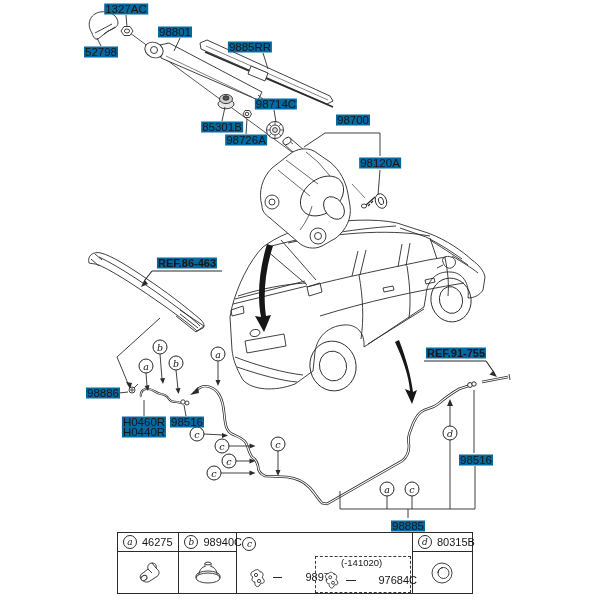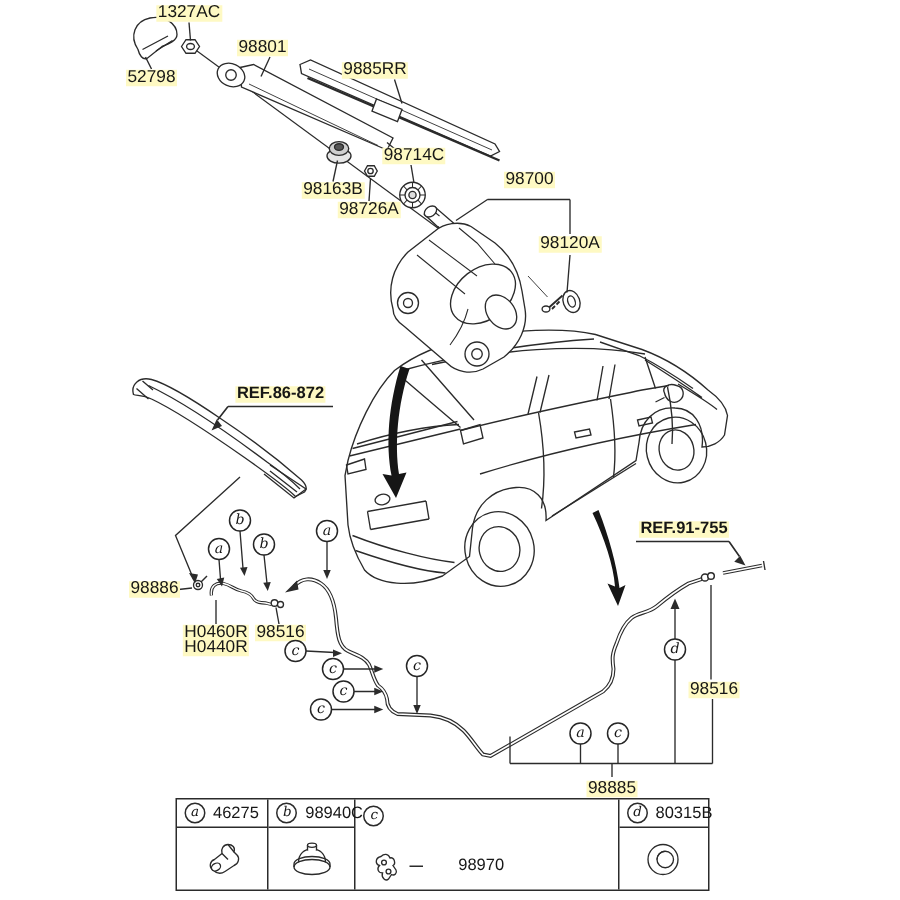--- a/index.html
+++ b/index.html
@@ -1,20 +1,20 @@
 <!DOCTYPE html>
 <html><head>
 <meta charset="utf-8">
 <style>
   html,body{margin:0;padding:0;background:#fff;}
   #stage{position:relative;width:600px;height:600px;background:#fff;overflow:hidden;
          font-family:"Liberation Sans", sans-serif;color:#161616;}
   #lineart{position:absolute;left:0;top:0;}
   .lbl{position:absolute;transform:translate(-50%,-50%);font-size:11.5px;line-height:11px;
-       white-space:nowrap;background:#fef9c3;padding:0 1px;letter-spacing:0;}
+       white-space:nowrap;background:#0369a1;padding:0 1px;letter-spacing:0;}
   .ref{font-weight:bold;font-size:11px;}
   .co{position:absolute;width:13px;height:13px;border:1.3px solid #262626;border-radius:50%;
       background:#fff;display:flex;align-items:center;justify-content:center;
       font:italic 9.5px "DejaVu Serif", serif;transform:translate(-50%,-50%);}
   
   .legend{position:absolute;left:117px;top:532px;width:356px;height:62px;background:#fff;
           border:1.4px solid #2b2b2b;display:flex;box-sizing:border-box;}
   .lcol{position:relative;box-sizing:border-box;border-right:1.2px solid #2b2b2b;}
   .lcol:last-child{border-right:none;}
   .lhead{height:19px;border-bottom:1.2px solid #2b2b2b;display:flex;align-items:center;
@@ -205,25 +205,25 @@
       <path fill="#2b2b2b" stroke="none" d="M497,377 L489.5,374.5 L493.5,370.5 Z"></path>
     </g>
   </g>
 </svg>
 
 <div class="lbl" style="left:126px;top:9px">1327AC</div>
 <div class="lbl" style="left:101px;top:52px">52798</div>
 <div class="lbl" style="left:175px;top:32px">98801</div>
 <div class="lbl" style="left:250px;top:47px">9885RR</div>
 <div class="lbl" style="left:276px;top:104px">98714C</div>
-<div class="lbl" style="left:222px;top:127px">98163B</div>
+<div class="lbl" style="left:222px;top:127px">85301B</div>
 <div class="lbl" style="left:246px;top:140px">98726A</div>
 <div class="lbl" style="left:353px;top:120px">98700</div>
 <div class="lbl" style="left:380px;top:163px">98120A</div>
-<div class="lbl ref" style="left:187px;top:263px">REF.86-872</div>
+<div class="lbl ref" style="left:187px;top:263px">REF.86-463</div>
 <div class="lbl" style="left:103px;top:393px">98886</div>
 <div class="lbl" style="left:144px;top:422px">H0460R</div>
 <div class="lbl" style="left:144px;top:432px">H0440R</div>
 <div class="lbl" style="left:187px;top:422px">98516</div>
 <div class="lbl ref" style="left:456px;top:353px">REF.91-755</div>
 <div class="lbl" style="left:476px;top:460px">98516</div>
 <div class="lbl" style="left:408px;top:526px">98885</div>
 
 <div class="co" style="left:218px;top:354px">a</div>
 <div class="co" style="left:160px;top:347px">b</div>
@@ -271,20 +271,32 @@
     <span class="co2" style="position:absolute;left:5px;top:4px">c</span>
     <svg class="licon" style="left:9px;top:31px" width="26" height="28" viewBox="0 0 26 28">
       <g fill="#fff" stroke="#2b2b2b" stroke-width="0.9">
         <path d="M8,7 C4,8 4,12 7,13 C5,15 6,18 9,18 C8,21 11,24 13,22 L15,19 C17,20 19,18 18,16 L16,13 C18,12 17,7 14,8 C13,5 10,5 8,7 Z"></path>
         <circle cx="10" cy="11" r="1.6"></circle>
             <circle cx="13" cy="17" r="1.6"></circle>
       </g>
     </svg>
     <span class="leadline" style="left:36px;top:44px;width:9px"></span>
     <span class="ctext" style="left:48px;top:44px">98970</span>
+    <div class="dashedbox" style="left:78px;top:23px;width:96px;height:37px">
+      <span class="smallrange" style="left:48%;top:0px">(-141020)</span>
+      <svg class="licon" style="left:4px;top:10px" width="26" height="26" viewBox="0 0 26 28">
+        <g fill="#fff" stroke="#2b2b2b" stroke-width="0.9">
+          <path d="M8,7 C4,8 4,12 7,13 C5,15 6,18 9,18 C8,21 11,24 13,22 L15,19 C17,20 19,18 18,16 L16,13 C18,12 17,7 14,8 C13,5 10,5 8,7 Z"></path>
+          <circle cx="10" cy="11" r="1.6"></circle>
+              <circle cx="13" cy="17" r="1.6"></circle>
+        </g>
+      </svg>
+      <span class="leadline" style="left:30px;top:23px;width:10px"></span>
+      <span class="ctext" style="left:42px;top:23px">97684C</span>
+    </div>
   </div>
   <div class="lcol" style="width:59px">
     <div class="lhead">
       <span class="co2">d</span>
       <span class="pnum">80315B</span>
     </div>
     <svg class="licon" style="left:16px;top:27px" width="26" height="26" viewBox="0 0 26 26">
       <g fill="#fff" stroke="#2b2b2b" stroke-width="0.9">
         <circle cx="13" cy="13" r="10"></circle>
         <circle cx="14.5" cy="13" r="5.5"></circle>

